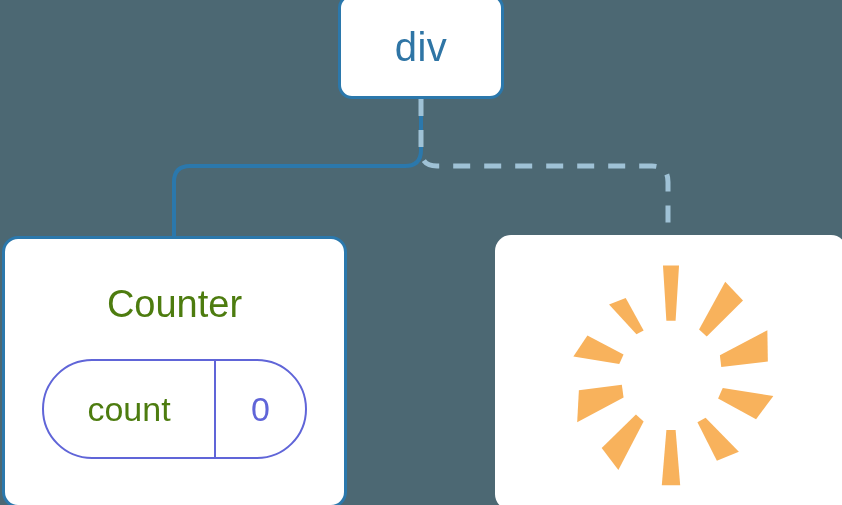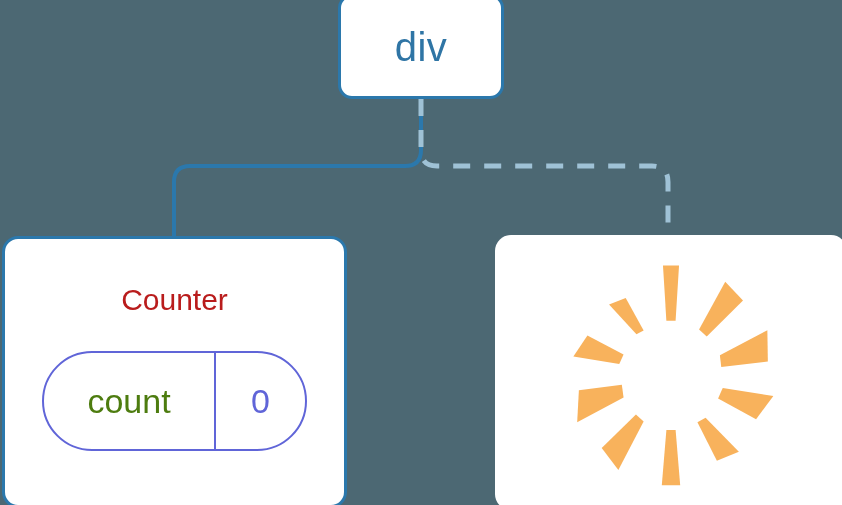--- a/index.html
+++ b/index.html
@@ -56,22 +56,22 @@
     top: 236px;
     width: 345px;
     height: 272px;
     border-radius: 16px;
     display: flex;
     flex-direction: column;
     align-items: center;
     padding-top: 46px;
   }
   #node-counter .node-title {
-    color: #b91c1c;
-    font-size: 30px;
+    color: #4d7c0f;
+    font-size: 38px;
     font-weight: 400;
     line-height: 1;
     margin-bottom: 36px;
   }
   .state-pill {
     width: 265px;
     height: 100px;
     border: 2.5px solid #6065d8;
     border-radius: 50px;
     box-sizing: border-box;

